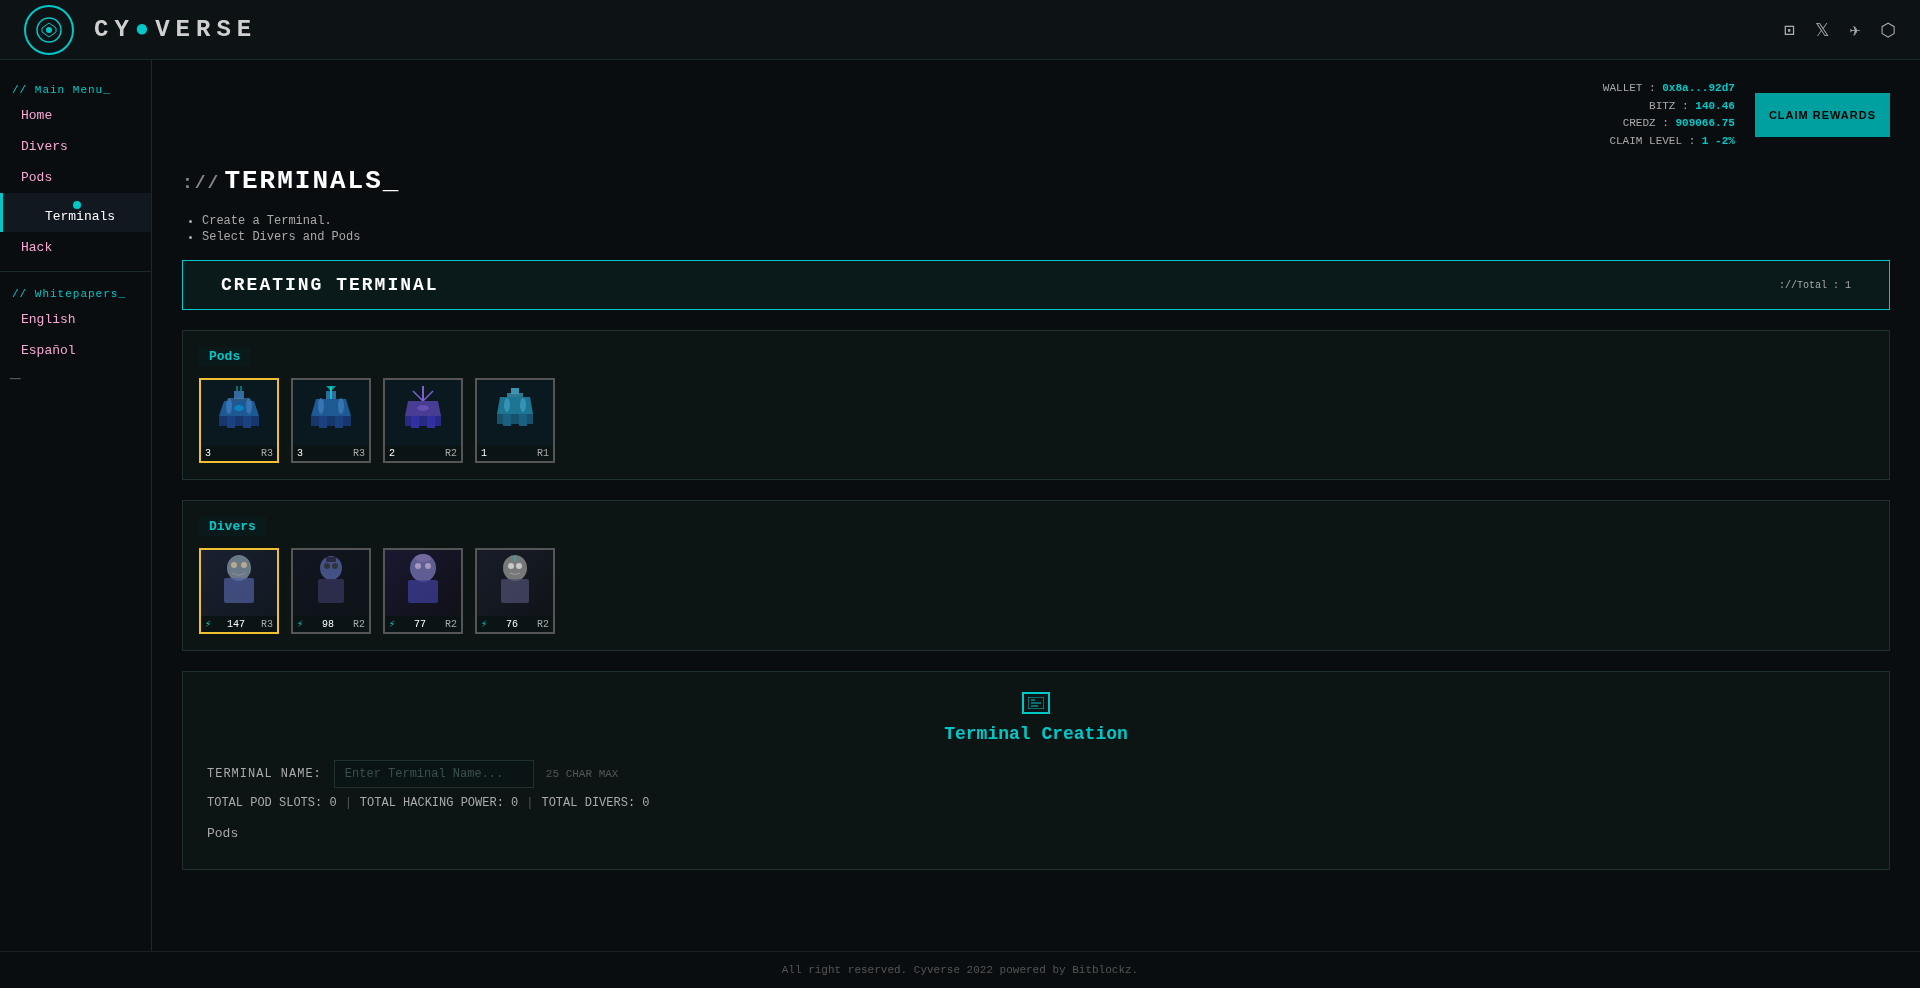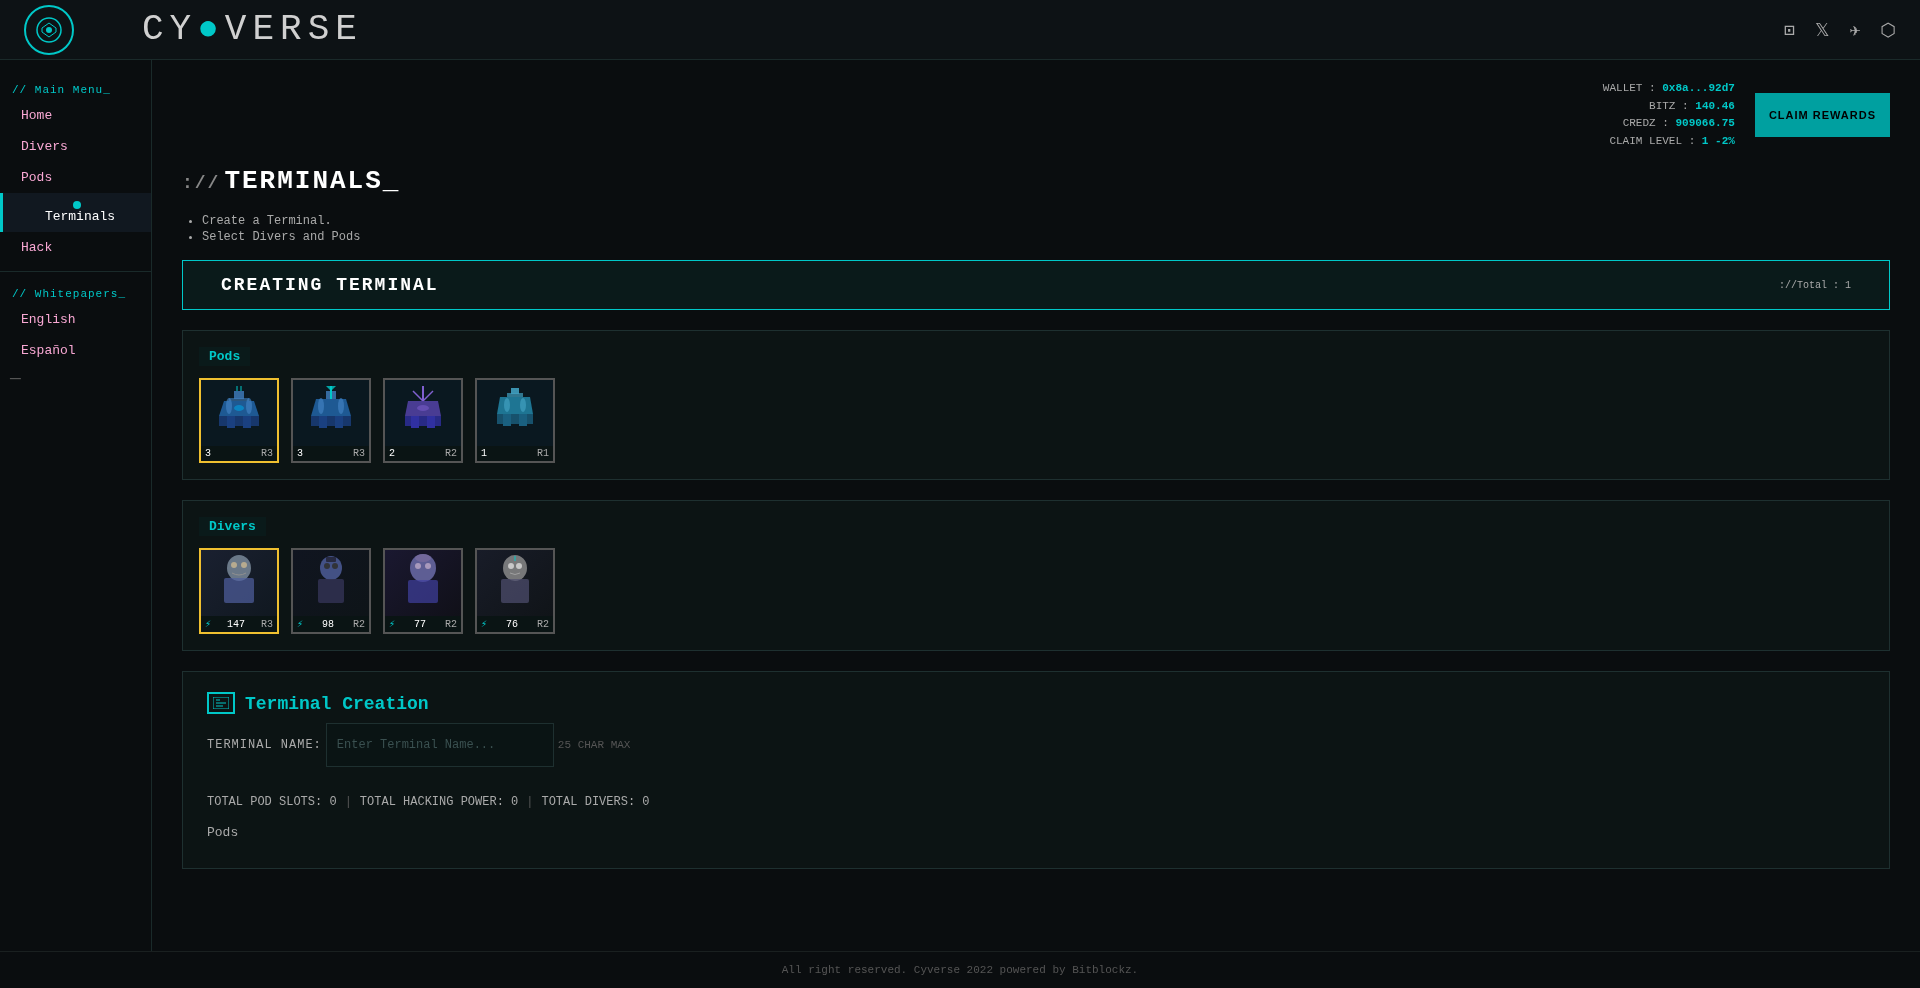--- a/index.html
+++ b/index.html
@@ -29,25 +29,24 @@
       height: 50px;
       border: 2px solid #00c8c8;
       border-radius: 50%;
       display: flex;
       align-items: center;
       justify-content: center;
       margin-right: 20px;
     }
     .logo-circle svg { width: 30px; height: 30px; }
     .brand-text {
-      font-size: 36px;
-      font-weight: normal;
+      font-size: 24px;
+      font-weight: bold;
       letter-spacing: 6px;
       color: #d0d0d0;
-      margin-left: 48px;
     }
     .brand-text span { color: #00c8c8; }
     .topnav-icons {
       position: absolute;
       right: 24px;
       display: flex;
       gap: 20px;
       align-items: center;
     }
     .topnav-icons .nav-icon {
@@ -240,57 +239,58 @@
 
     
     .terminal-creation-box {
       border: 1px solid #1e3030;
       background: #0c1414;
       padding: 20px 24px;
       margin-bottom: 20px;
     }
     .tc-header {
       display: flex;
-      align-items: flex-end;
+      align-items: center;
       gap: 10px;
-      margin-bottom: 9px;
+      margin-bottom: 16px;
+      flex-direction: column;
     }
     .tc-icon {
       width: 28px;
       height: 22px;
       border: 2px solid #00c8c8;
       display: flex;
       align-items: center;
       justify-content: center;
     }
     .tc-title {
       font-size: 18px;
       font-weight: bold;
       color: #00c8c8;
     }
     .form-row {
       display: flex;
       align-items: center;
-      gap: 4px;
-      margin-bottom: 28px;
+      gap: 12px;
+      margin-bottom: 8px;
     }
     .form-label {
       color: #aaa;
       font-size: 12px;
       letter-spacing: 1px;
       white-space: nowrap;
     }
     .form-input {
       background: #0a1414;
       border: 1px solid #1e3030;
       color: #aaa;
-      padding: 14px 10px;
+      padding: 6px 10px;
       font-family: 'Courier New', monospace;
       font-size: 12px;
-      width: 228px;
+      width: 200px;
     }
     .form-input::placeholder { color: #3a5050; }
     .form-hint { color: #555; font-size: 11px; }
     .stats-row {
       display: flex;
       align-items: flex-end;
       gap: 8px;
       font-size: 12px;
       color: #aaa;
       margin-bottom: 16px;

